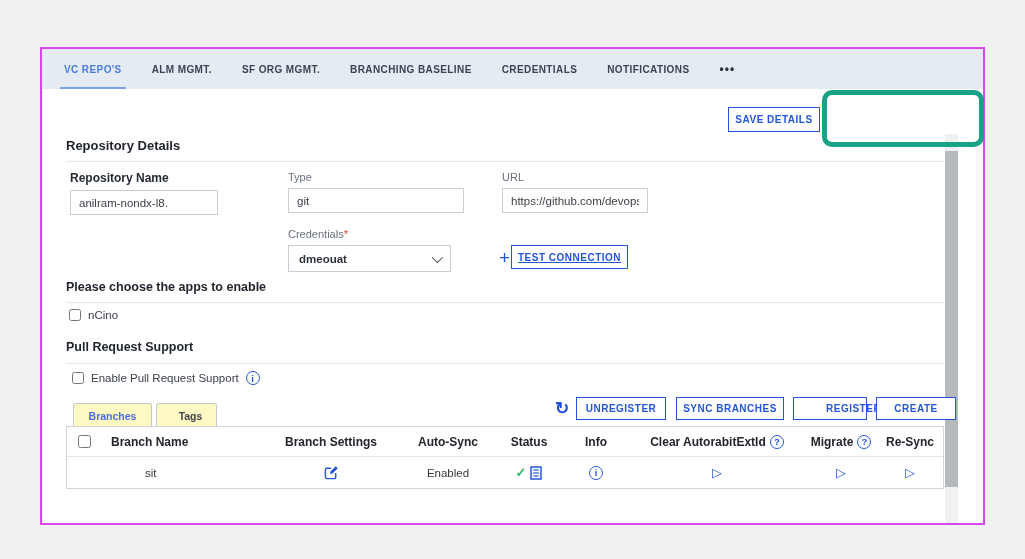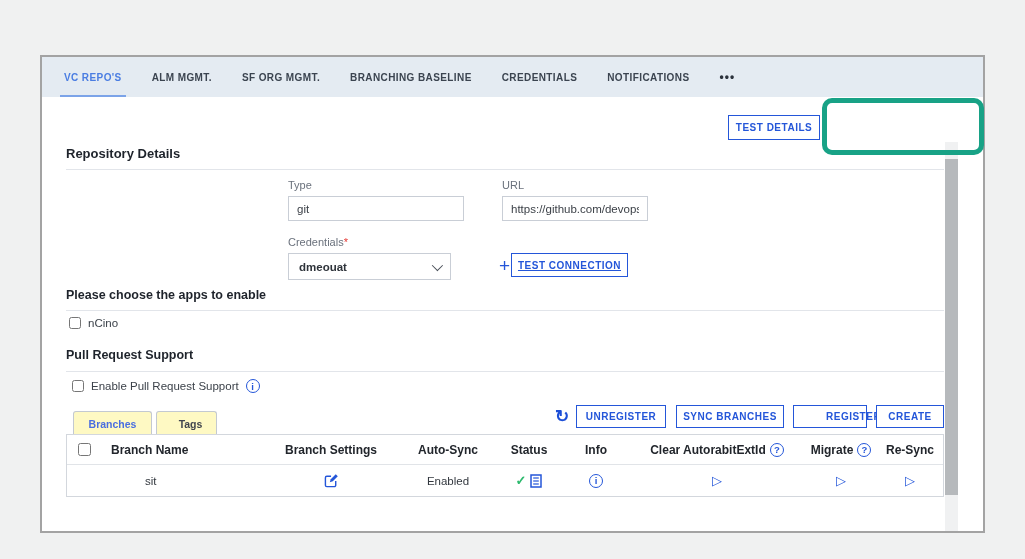--- a/index.html
+++ b/index.html
@@ -1,19 +1,19 @@
 <!DOCTYPE html>
 <html><head>
 <meta charset="utf-8">
 <style>
   * { margin:0; padding:0; box-sizing:border-box; }
   html,body { width:1025px; height:559px; background:#f0f1f1; font-family:"Liberation Sans", sans-serif; }
   .panel {
-    position:absolute; left:40px; top:55px; width:945px; height:478px;
-    background:#ffffff; border:2px solid #a3a3a3;
+    position:absolute; left:40px; top:47px; width:945px; height:478px;
+    background:#ffffff; border:2px solid #d946ef;
   }
   
   .tabbar {
     position:absolute; left:0; top:0; width:100%; height:40px;
     background:#e4ebf2; display:flex; align-items:stretch; padding-left:22px; gap:30px;
   }
   .tab {
     display:flex; align-items:center; font-size:10px; font-weight:700;
     letter-spacing:.4px; color:#3b4450; cursor:pointer; position:relative; white-space:nowrap;
   }
@@ -94,26 +94,30 @@
     <div class="tab">BRANCHING BASELINE</div>
     <div class="tab">CREDENTIALS</div>
     <div class="tab">NOTIFICATIONS</div>
     <div class="tab overflow">•••</div>
   </div>
 
   <div class="scrollbar-track">
     <div class="scrollbar-thumb"></div>
   </div>
 
-  <button class="btn save-btn">TEST DETAILS</button>
+  <button class="btn save-btn">SAVE DETAILS</button>
   <div class="green-highlight"></div>
 
   <div class="section-heading" style="top:89px;">Repository Details</div>
   <div class="divider" style="top:112px;"></div>
 
+  <div class="field" style="left:28px; top:122px;">
+    <span class="flabel strong">Repository Name</span>
+    <input class="tinput" readonly="" value="anilram-nondx-l8." style="">
+  </div>
   <div class="field" style="left:246px; top:122px;">
     <span class="flabel">Type</span>
     <input class="tinput" style="width: 176px;" readonly="" value="git">
   </div>
   <div class="field" style="left:460px; top:122px;">
     <span class="flabel">URL</span>
     <input class="tinput" style="width: 146px;" readonly="" value="https://github.com/devops-">
   </div>
 
   <div class="field" style="left:246px; top:179px;">
@@ -144,21 +148,21 @@
     <span class="circle-icon">i</span>
   </label>
 
   <div class="branch-tab active" style="left:31px; top:354px; width:79px;">Branches</div>
   <div class="branch-tab inactive" style="left:114px; top:354px; width:61px;padding-left:8px;">Tags</div>
 
   <span class="refresh" style="left:513px; top:351px;">↻</span>
   <button class="btn tbtn" style="left:534px; top:348px; width:90px;">UNREGISTER</button>
   <button class="btn tbtn" style="left:634px; top:348px; width:108px;">SYNC BRANCHES</button>
   <button class="btn tbtn" style="left:751px; top:348px; width:74px;padding-left:32px;">REGISTER</button>
-  <button class="btn tbtn" style="left:834px; top:348px; width:68px;">CREATE</button>
+  <button class="btn tbtn" style="left:834px; top:348px; width:80px;">CREATE</button>
 
   <div class="branch-table">
     <div class="trow head">
       <div>
           <input type="checkbox" style="">
         </div>
       <div class="left">Branch Name</div>
       <div>Branch Settings</div>
       <div>Auto-Sync</div>
       <div>Status</div>

